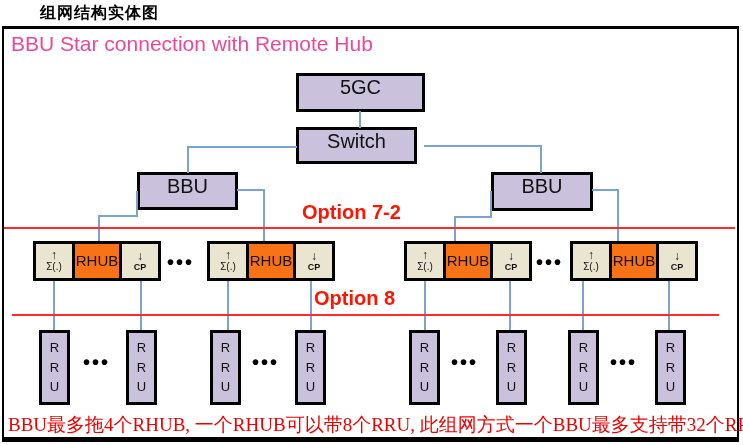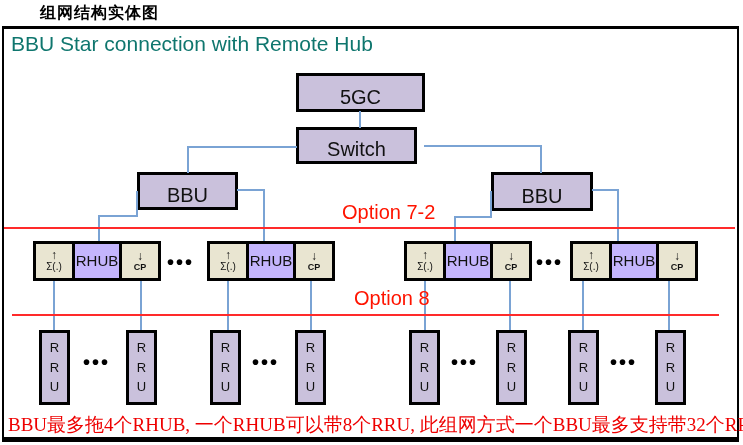--- a/index.html
+++ b/index.html
@@ -9,47 +9,47 @@
   }
   .doc-title{
     position:absolute;left:40px;top:3px;font-size:16px;font-weight:bold;color:#000;
     letter-spacing:1px;
   }
   .frame{
     position:absolute;left:2px;top:26px;width:737px;height:416px;box-sizing:border-box;
     border-style:solid;border-color:#000;border-width:3px 2px 5px 2px;background:transparent;
   }
   .heading{
-    position:absolute;left:11px;top:32px;font-size:21px;color:#0f766e;
+    position:absolute;left:11px;top:32px;font-size:21px;color:#ec4899;
   }
   .node{
     position:absolute;box-sizing:border-box;border:3px solid #000;background:#cac1dc;
-    display:flex;align-items:flex-end;justify-content:center;font-size:20px;color:#111;
+    display:flex;align-items:flex-start;justify-content:center;font-size:20px;color:#111;
   }
   .rhub-module{
     position:absolute;box-sizing:border-box;width:128px;height:40px;background:#000;
     padding:3px;display:flex;gap:3px;top:241px;
   }
   .rhub-cell{
     display:flex;flex-direction:column;align-items:center;justify-content:center;
     line-height:1.05;box-sizing:border-box;
   }
   .cell-beige{background:#e9e5d1;width:36px;}
-  .cell-purple{background:#c4b5fd;flex:1;font-size:15px;}
+  .cell-purple{background:#f97316;flex:1;font-size:15px;}
   .arrow{font-size:12px;}
   .cell-label{font-size:10px;}
   .cell-label.cp{font-weight:bold;font-size:9px;}
   .rru{
     position:absolute;top:330px;width:31px;height:75px;box-sizing:border-box;
     border:3px solid #000;background:#cac1dc;display:flex;flex-direction:column;
     align-items:center;justify-content:center;font-size:13px;line-height:1.5;color:#111;
   }
   .line{position:absolute;background:#7aa3d4;}
   .redline{position:absolute;background:#ff2a2a;height:2px;}
-  .red-label{position:absolute;color:#ff1400;font-size:20px;font-weight:400;margin-left:40px;}
+  .red-label{position:absolute;color:#ff1400;font-size:20px;font-weight:700;}
   .dots{
     position:absolute;color:#000;font-size:20px;font-weight:bold;letter-spacing:2px;
     line-height:1;
   }
   .caption{
     position:absolute;left:8px;top:412px;font-size:19px;color:#ee0000;
     font-family:"Liberation Serif",serif;white-space:nowrap;
   }
 </style>
 </head>

